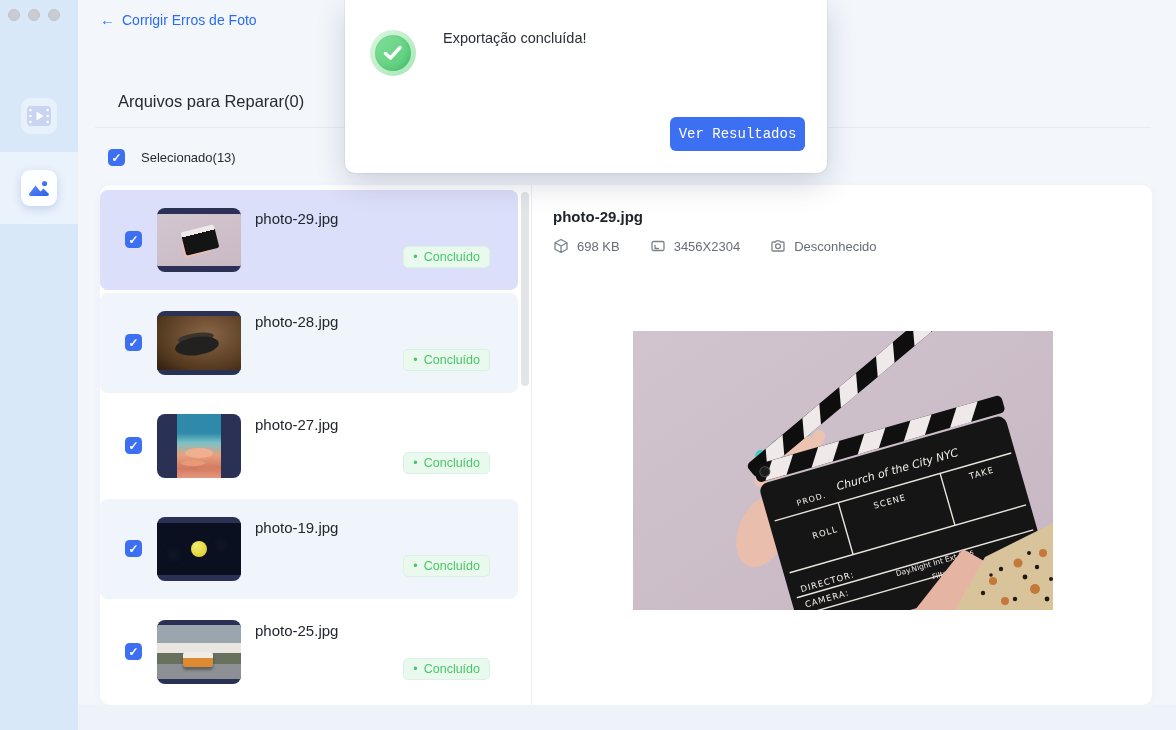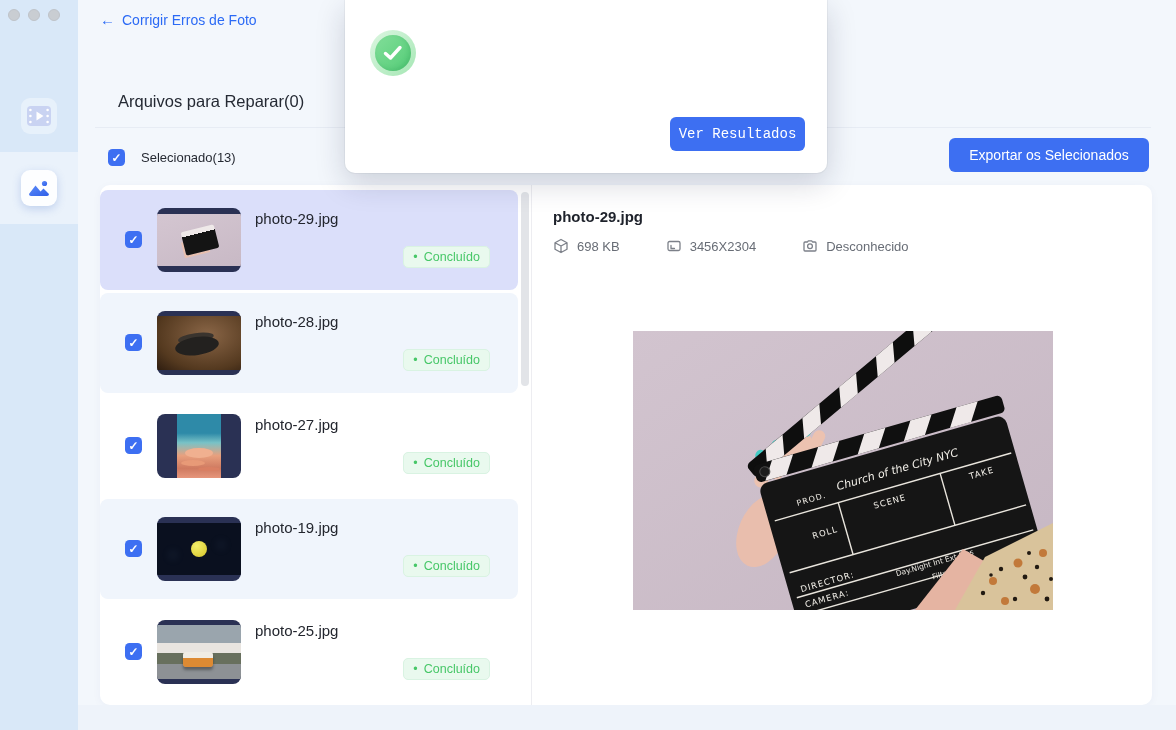--- a/index.html
+++ b/index.html
@@ -51,21 +51,21 @@
   .art-planet::after { left:34px; top:24px; width:16px; height:16px; border-radius:50%; background:radial-gradient(circle at 35% 30%,#f3ef6a,#d6c529); box-shadow:-26px 6px 10px -6px rgba(140,170,210,.45), 22px -4px 10px -6px rgba(140,170,210,.4); }
   .art-van::before { left:0; top:5px; width:84px; height:54px; background:linear-gradient(180deg,#9aa5ad 0 34%,#e9e5e0 34% 52%,#68705e 52% 72%,#8d9195 72%); }
   .art-van::after { left:26px; top:32px; width:30px; height:15px; border-radius:3px; background:linear-gradient(180deg,#f0ece4 0 40%,#dd8a33 40%); box-shadow:0 3px 3px rgba(0,0,0,.35); }
 
   .scroll-thumb { position:absolute; left:421px; top:7px; width:8px; height:194px; border-radius:4px; background:#e2e4e8; cursor:grab; }
   .v-divider { position:absolute; left:431px; top:0; width:1px; height:520px; background:#ededf1; }
 
   
   .detail { position:absolute; left:432px; top:0; width:620px; height:520px; }
   .detail .filename { position:absolute; left:21px; top:23px; font-size:15px; font-weight:700; color:#1e222b; }
-  .meta-row { position:absolute; left:21px; top:53px; display:flex; gap:46px; }
+  .meta-row { position:absolute; left:21px; top:53px; display:flex; gap:30px; }
   .meta-item { display:flex; align-items:center; gap:8px; font-size:13px; color:#686d76; }
   .meta-item svg { display:block; }
   .preview { position:absolute; left:101px; top:146px; width:420px; height:279px; }
 
   
   .dialog { position:absolute; left:345px; top:0; width:482px; height:173px; background:#fff; border-radius:0 0 10px 10px; box-shadow:0 10px 30px rgba(20,30,60,.18), 0 0 0 1px rgba(0,0,0,.04); z-index:50; }
   .dlg-icon { position:absolute; left:25px; top:30px; width:46px; height:46px; border-radius:50%; background:linear-gradient(135deg,#dcf6e1,#a5e7b4); display:flex; align-items:center; justify-content:center; }
   .dlg-icon .inner { width:36px; height:36px; border-radius:50%; background:linear-gradient(135deg,#82de99,#54cc77); display:flex; align-items:center; justify-content:center; box-shadow:inset -2px -2px 4px rgba(40,150,80,.25); }
   .dlg-text { position:absolute; left:98px; top:28px; width:372px; font-size:14.5px; line-height:20px; color:#2a2e37; }
   .dlg-title { font-weight:500; }
@@ -122,21 +122,20 @@
   </div>
 
   <div class="tab-title">Arquivos para Reparar(0)</div>
   <div class="h-divider"></div>
 
   <div class="select-all">
     <div class="checkbox">✓</div>
     <span class="label">Selecionado(13)</span>
   </div>
 
-  <button class="export-btn">Exportar os Selecionados</button>
 
   <div class="card">
     <div class="file-list">
   <div class="row selected">
     <div class="checkbox row-check">✓</div>
     <div class="thumb art-clapper"></div>
     <div class="fname">photo-29.jpg</div>
     <div class="badge">
       <span class="badge-dot">•</span>
       <span class="badge-label">Concluído</span>
@@ -302,15 +301,16 @@
 
 <div class="dialog">
   <div class="dlg-icon">
     <div class="inner">
       <svg width="20" height="16" viewBox="0 0 20 16">
           <path d="M2.5 8.5 L7.5 13 L17 2.5" fill="none" stroke="#fff" stroke-width="3.4" stroke-linecap="round" stroke-linejoin="round"></path>
         </svg>
     </div>
   </div>
   <div class="dlg-text">
+    <div class="dlg-title">Exportação concluída!</div>
   </div>
   <button class="dlg-btn">Ver Resultados</button>
 </div>
 
 </body></html>

